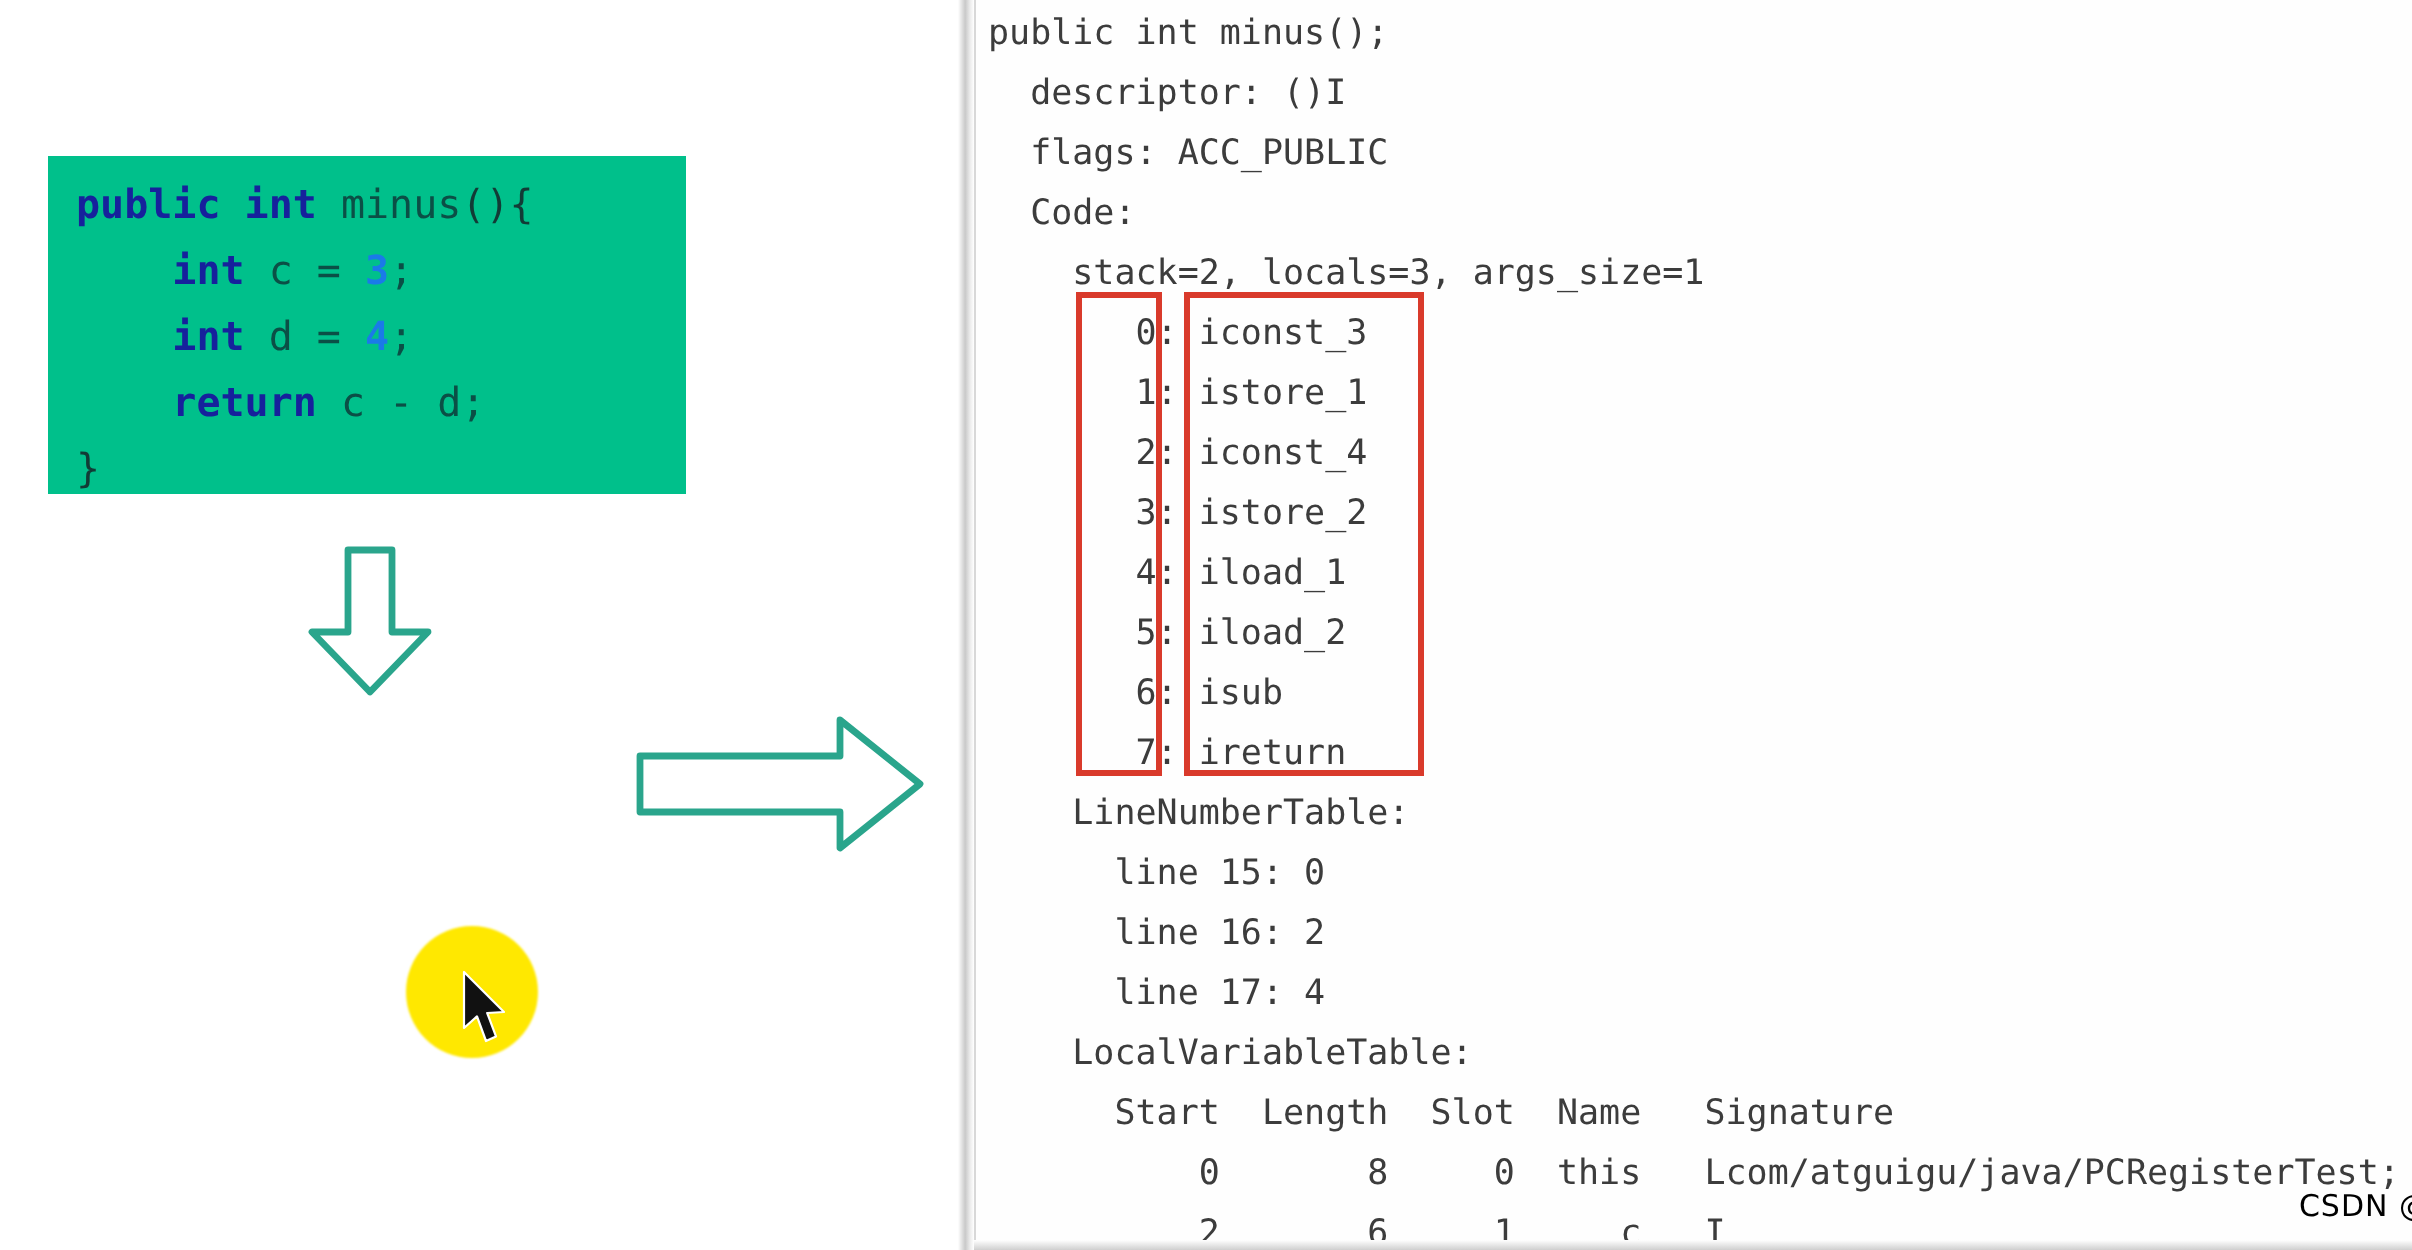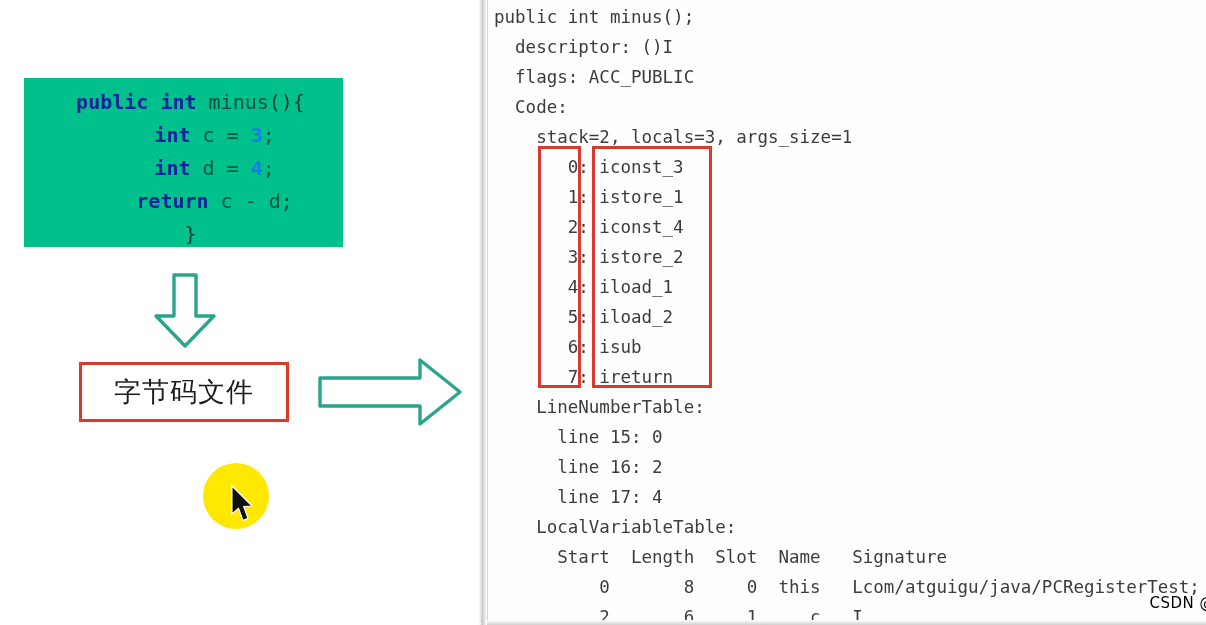--- a/index.html
+++ b/index.html
@@ -21,21 +21,21 @@
     padding: 8px 0 0 14px;
     font-family: "DejaVu Sans Mono", monospace;
     font-size: 20px;
     line-height: 33px;
     white-space: pre;
   }
   .kw      { color: #16219c; font-weight: bold; }
   .ident   { color: #0b4f46; }
   .num     { color: #1a7ae8; font-weight: bold; }
   .punct   { color: #123b36; }
-  #source-code-block .line { display: block; height: 33px; text-align: center; }
+  #source-code-block .line { display: block; height: 33px; }
 
   
   #down-arrow-icon { position: absolute; left: 152px; top: 272px; width: 66px; height: 78px; }
   
   #right-arrow-icon { position: absolute; left: 316px; top: 356px; width: 148px; height: 72px; }
 
   
   #bytecode-file-box {
     position: absolute; left: 79px; top: 362px;
     width: 210px; height: 60px;
@@ -108,23 +108,20 @@
   <div id="left-panel">
 
     <div id="source-code-block" style="background: rgb(0, 192, 139);"><span class="line"><span class="kw">public </span><span class="kw">int </span><span class="ident">minus</span><span class="punct">(){</span></span><span class="line"><span class="punct">    </span><span class="kw">int </span><span class="ident">c = </span><span class="num">3</span><span class="ident">;</span></span><span class="line"><span class="punct">    </span><span class="kw">int </span><span class="ident">d = </span><span class="num">4</span><span class="ident">;</span></span><span class="line"><span class="punct">    </span><span class="kw">return </span><span class="ident">c - d;</span></span><span class="line"><span class="punct">}</span></span></div>
 
     <div id="down-arrow-icon">
       <svg viewBox="0 0 66 78" width="66" height="78" aria-hidden="true">
         <path d="M22 3 H44 V44 H62 L33 74 L4 44 H22 Z" fill="#ffffff" stroke="#2aa58c" stroke-width="3.4" stroke-linejoin="round"></path>
       </svg>
     </div>
 
-    <div id="bytecode-file-box" style="border-color: rgb(217, 58, 43);">
-      <span class="label">字节码文件</span>
-    </div>
 
     <div id="right-arrow-icon">
       <svg viewBox="0 0 148 72" width="148" height="72" aria-hidden="true">
         <path d="M4 22 H104 V4 L144 36 L104 68 V50 H4 Z" fill="#ffffff" stroke="#2aa58c" stroke-width="3.4" stroke-linejoin="round"></path>
       </svg>
     </div>
 
     <div id="cursor-highlight" style="background: rgb(255, 232, 0);"></div>
     <div id="mouse-cursor-icon">
       <svg viewBox="0 0 26 38" width="26" height="38" aria-hidden="true">

